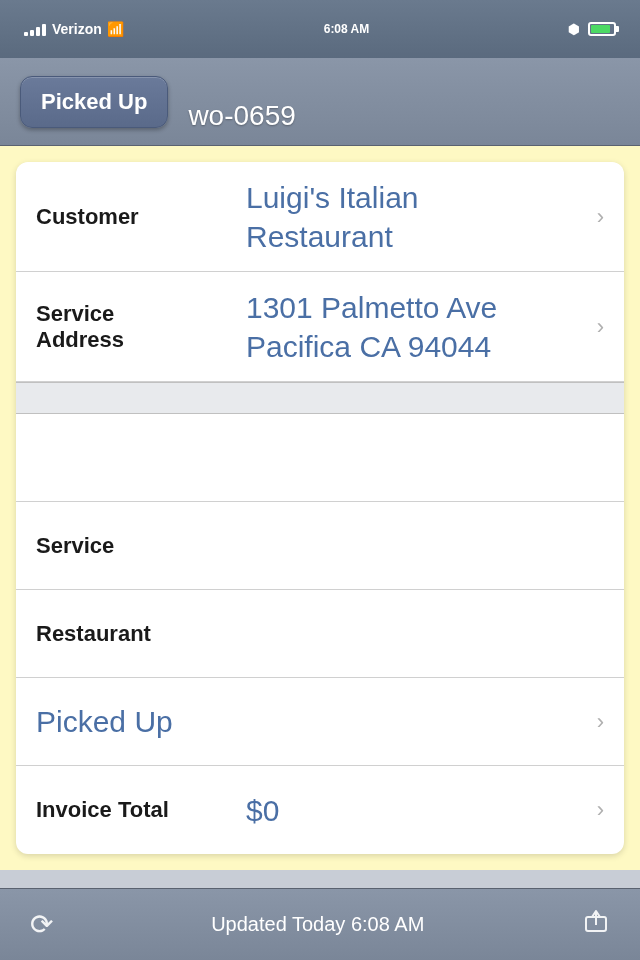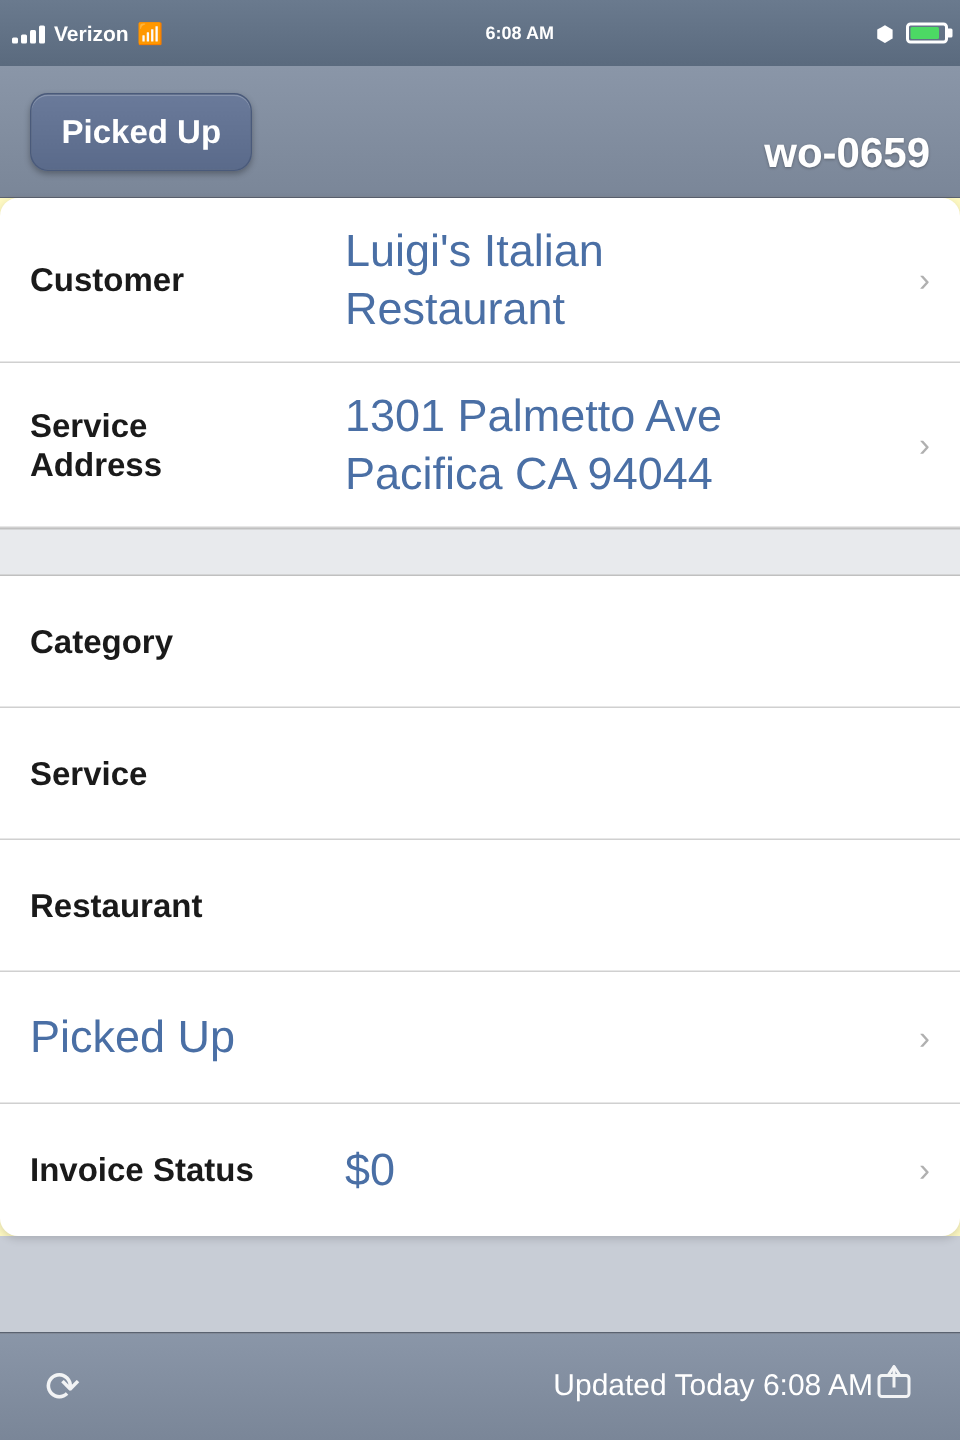--- a/index.html
+++ b/index.html
@@ -8,26 +8,26 @@
     body {
       width: 640px;
       height: 960px;
       font-family: -apple-system, 'Helvetica Neue', Helvetica, Arial, sans-serif;
       background: #c8cdd6;
       overflow: hidden;
     }
 
     
     .status-bar {
-      height: 44px;
+      height: 58px;
       background: linear-gradient(to bottom, #6a7a8e, #5a6a7e);
       display: flex;
       align-items: center;
       justify-content: space-between;
-      padding: 0 8px;
+      padding: 0 24px;
       color: white;
     }
 
     .status-left {
       display: flex;
       align-items: center;
       gap: 6px;
       font-size: 14px;
       font-weight: 600;
     }
@@ -114,30 +114,31 @@
       font-weight: 600;
       padding: 12px 20px;
       border-radius: 12px;
       border: 1px solid #4a5a7a;
       box-shadow: 0 2px 4px rgba(0,0,0,0.3), inset 0 1px 0 rgba(255,255,255,0.2);
     }
 
     .nav-title {
       color: white;
       font-size: 28px;
-      font-weight: 700;
+      font-weight: 400;
       flex: 1;
-      text-align: right;
+      text-align: left;
       text-shadow: 0 1px 2px rgba(0,0,0,0.3);
       margin-top: 28px;
     }
 
     
     .content {
       background: #fef9c3;
+      padding: 16px;
       flex: 1;
     }
 
     .card {
       background: white;
       border-radius: 12px;
       overflow: hidden;
       box-shadow: 0 2px 6px rgba(0,0,0,0.15);
     }
 
@@ -199,21 +200,21 @@
       align-items: center;
       justify-content: space-between;
       padding: 0 30px;
       border-top: 1px solid #5a6270;
     }
 
     .footer-text {
       color: white;
       font-size: 20px;
       font-weight: 500;
-      text-align: right;
+      text-align: center;
       flex: 1;
     }
 
     .footer-icon {
       color: white;
       font-size: 28px;
       opacity: 0.9;
     }
   </style>
 </head>
@@ -255,38 +256,37 @@
 
     <div class="row row-tall">
       <div class="row-label">Service<br>Address</div>
       <div class="row-value">1301 Palmetto Ave<br>Pacifica CA 94044</div>
       <div class="row-chevron">›</div>
     </div>
 
     <div class="separator-row"></div>
 
     <div class="row">
-      <div class="row-label">Category</div>
     </div>
 
     <div class="row">
       <div class="row-label">Service</div>
     </div>
 
     <div class="row">
       <div class="row-label">Restaurant</div>
     </div>
 
     <div class="row">
       <div class="row-value">Picked Up</div>
       <div class="row-chevron">›</div>
     </div>
 
     <div class="row">
-      <div class="row-label">Invoice Status</div>
+      <div class="row-label">Invoice Total</div>
       <div class="row-value">$0</div>
       <div class="row-chevron">›</div>
     </div>
 
   </div>
 </div>
 
 <div class="footer">
   <span class="footer-icon">⟳</span>
   <span class="footer-text">Updated Today 6:08 AM</span>

